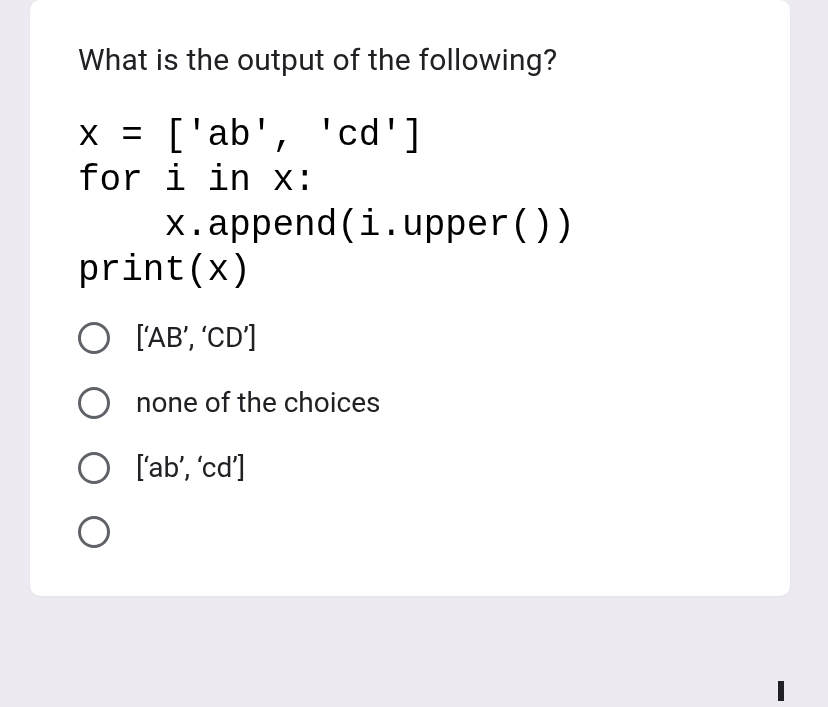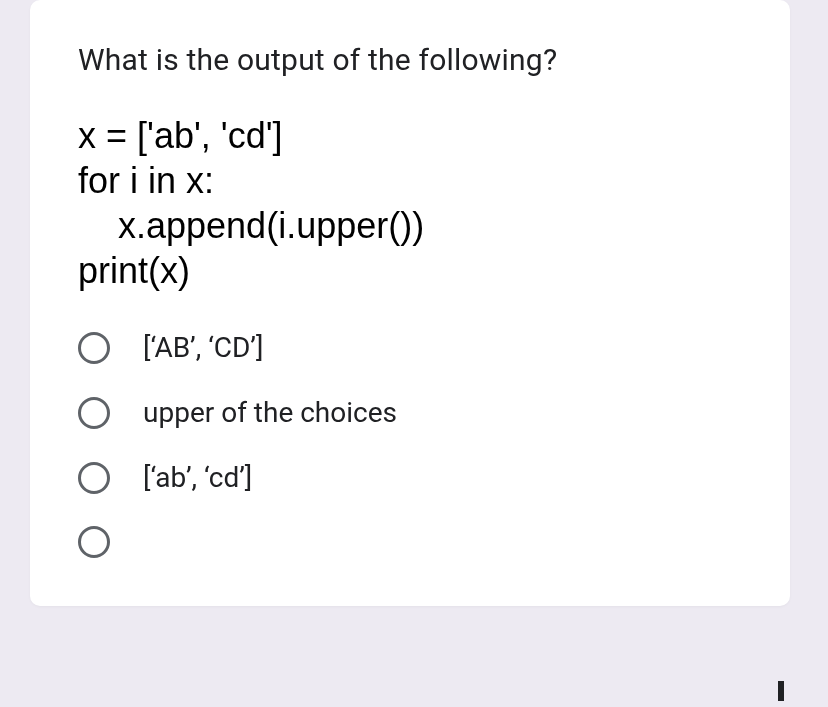--- a/index.html
+++ b/index.html
@@ -26,37 +26,37 @@
       box-shadow: 0 1px 3px rgba(0,0,0,0.04);
     }
     .question-title {
       font-size: 30px;
       color: #202124;
       font-weight: 400;
       letter-spacing: 0.2px;
       margin-bottom: 36px;
     }
     .code-block {
-      font-family: Liberation Sans, sans-serif;
+      font-family: Liberation Mono, monospace;
       font-size: 36px;
       color: #000;
       line-height: 1.25;
-      margin-bottom: 38px;
+      margin-bottom: 28px;
       white-space: pre;
     }
     .options {
       display: flex;
       flex-direction: column;
       gap: 32px;
       margin-top: 10px;
     }
     .option {
       display: flex;
       align-items: center;
-      gap: 33px;
+      gap: 26px;
       cursor: pointer;
       text-align: right;
     }
     .radio-circle {
       width: 32px;
       height: 32px;
       border: 3px solid #5f6368;
       border-radius: 50%;
       flex-shrink: 0;
     }
@@ -92,21 +92,21 @@
 <span>    x.append(i.upper())</span>
 <span>print(x)</span></div>
 
     <div class="options">
       <div class="option">
         <div class="radio-circle"></div>
         <div class="option-label">[‘AB’, ‘CD’]</div>
       </div>
       <div class="option">
         <div class="radio-circle"></div>
-        <div class="option-label">upper of the choices</div>
+        <div class="option-label">none of the choices</div>
       </div>
       <div class="option">
         <div class="radio-circle"></div>
         <div class="option-label">[‘ab’, ‘cd’]</div>
       </div>
       <div class="option">
         <div class="radio-circle"></div>
       </div>
     </div>
   </div>

